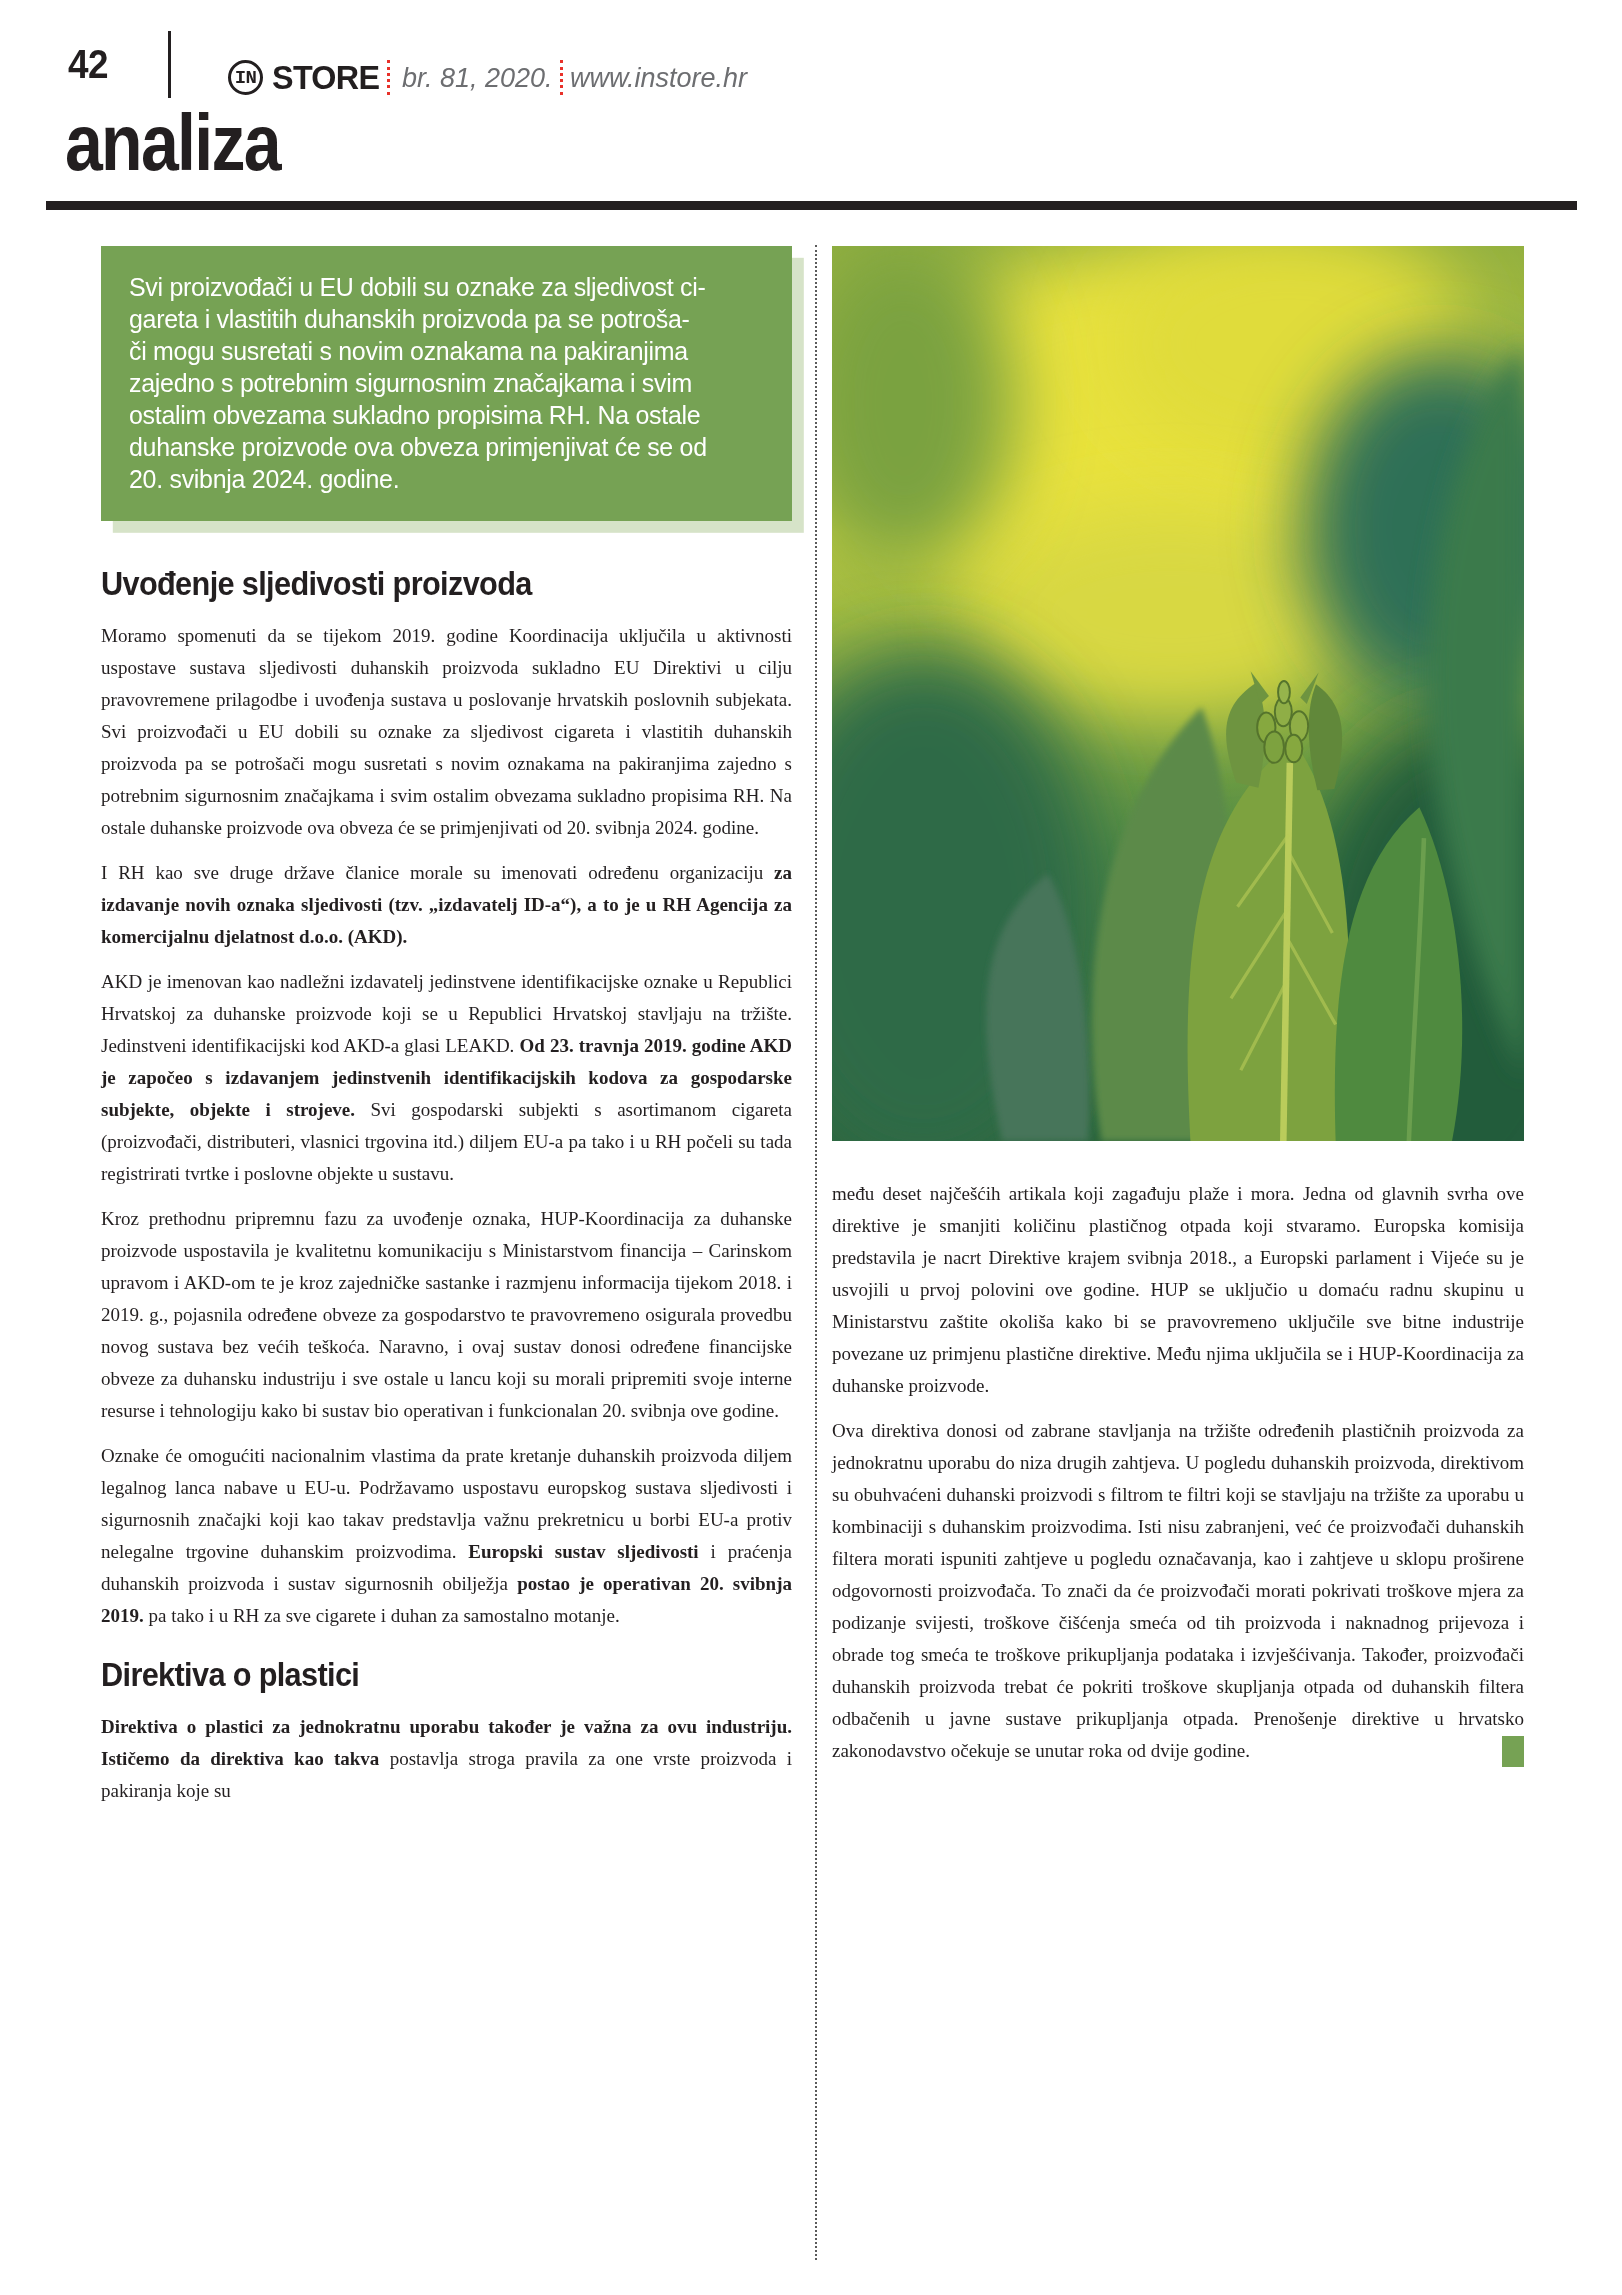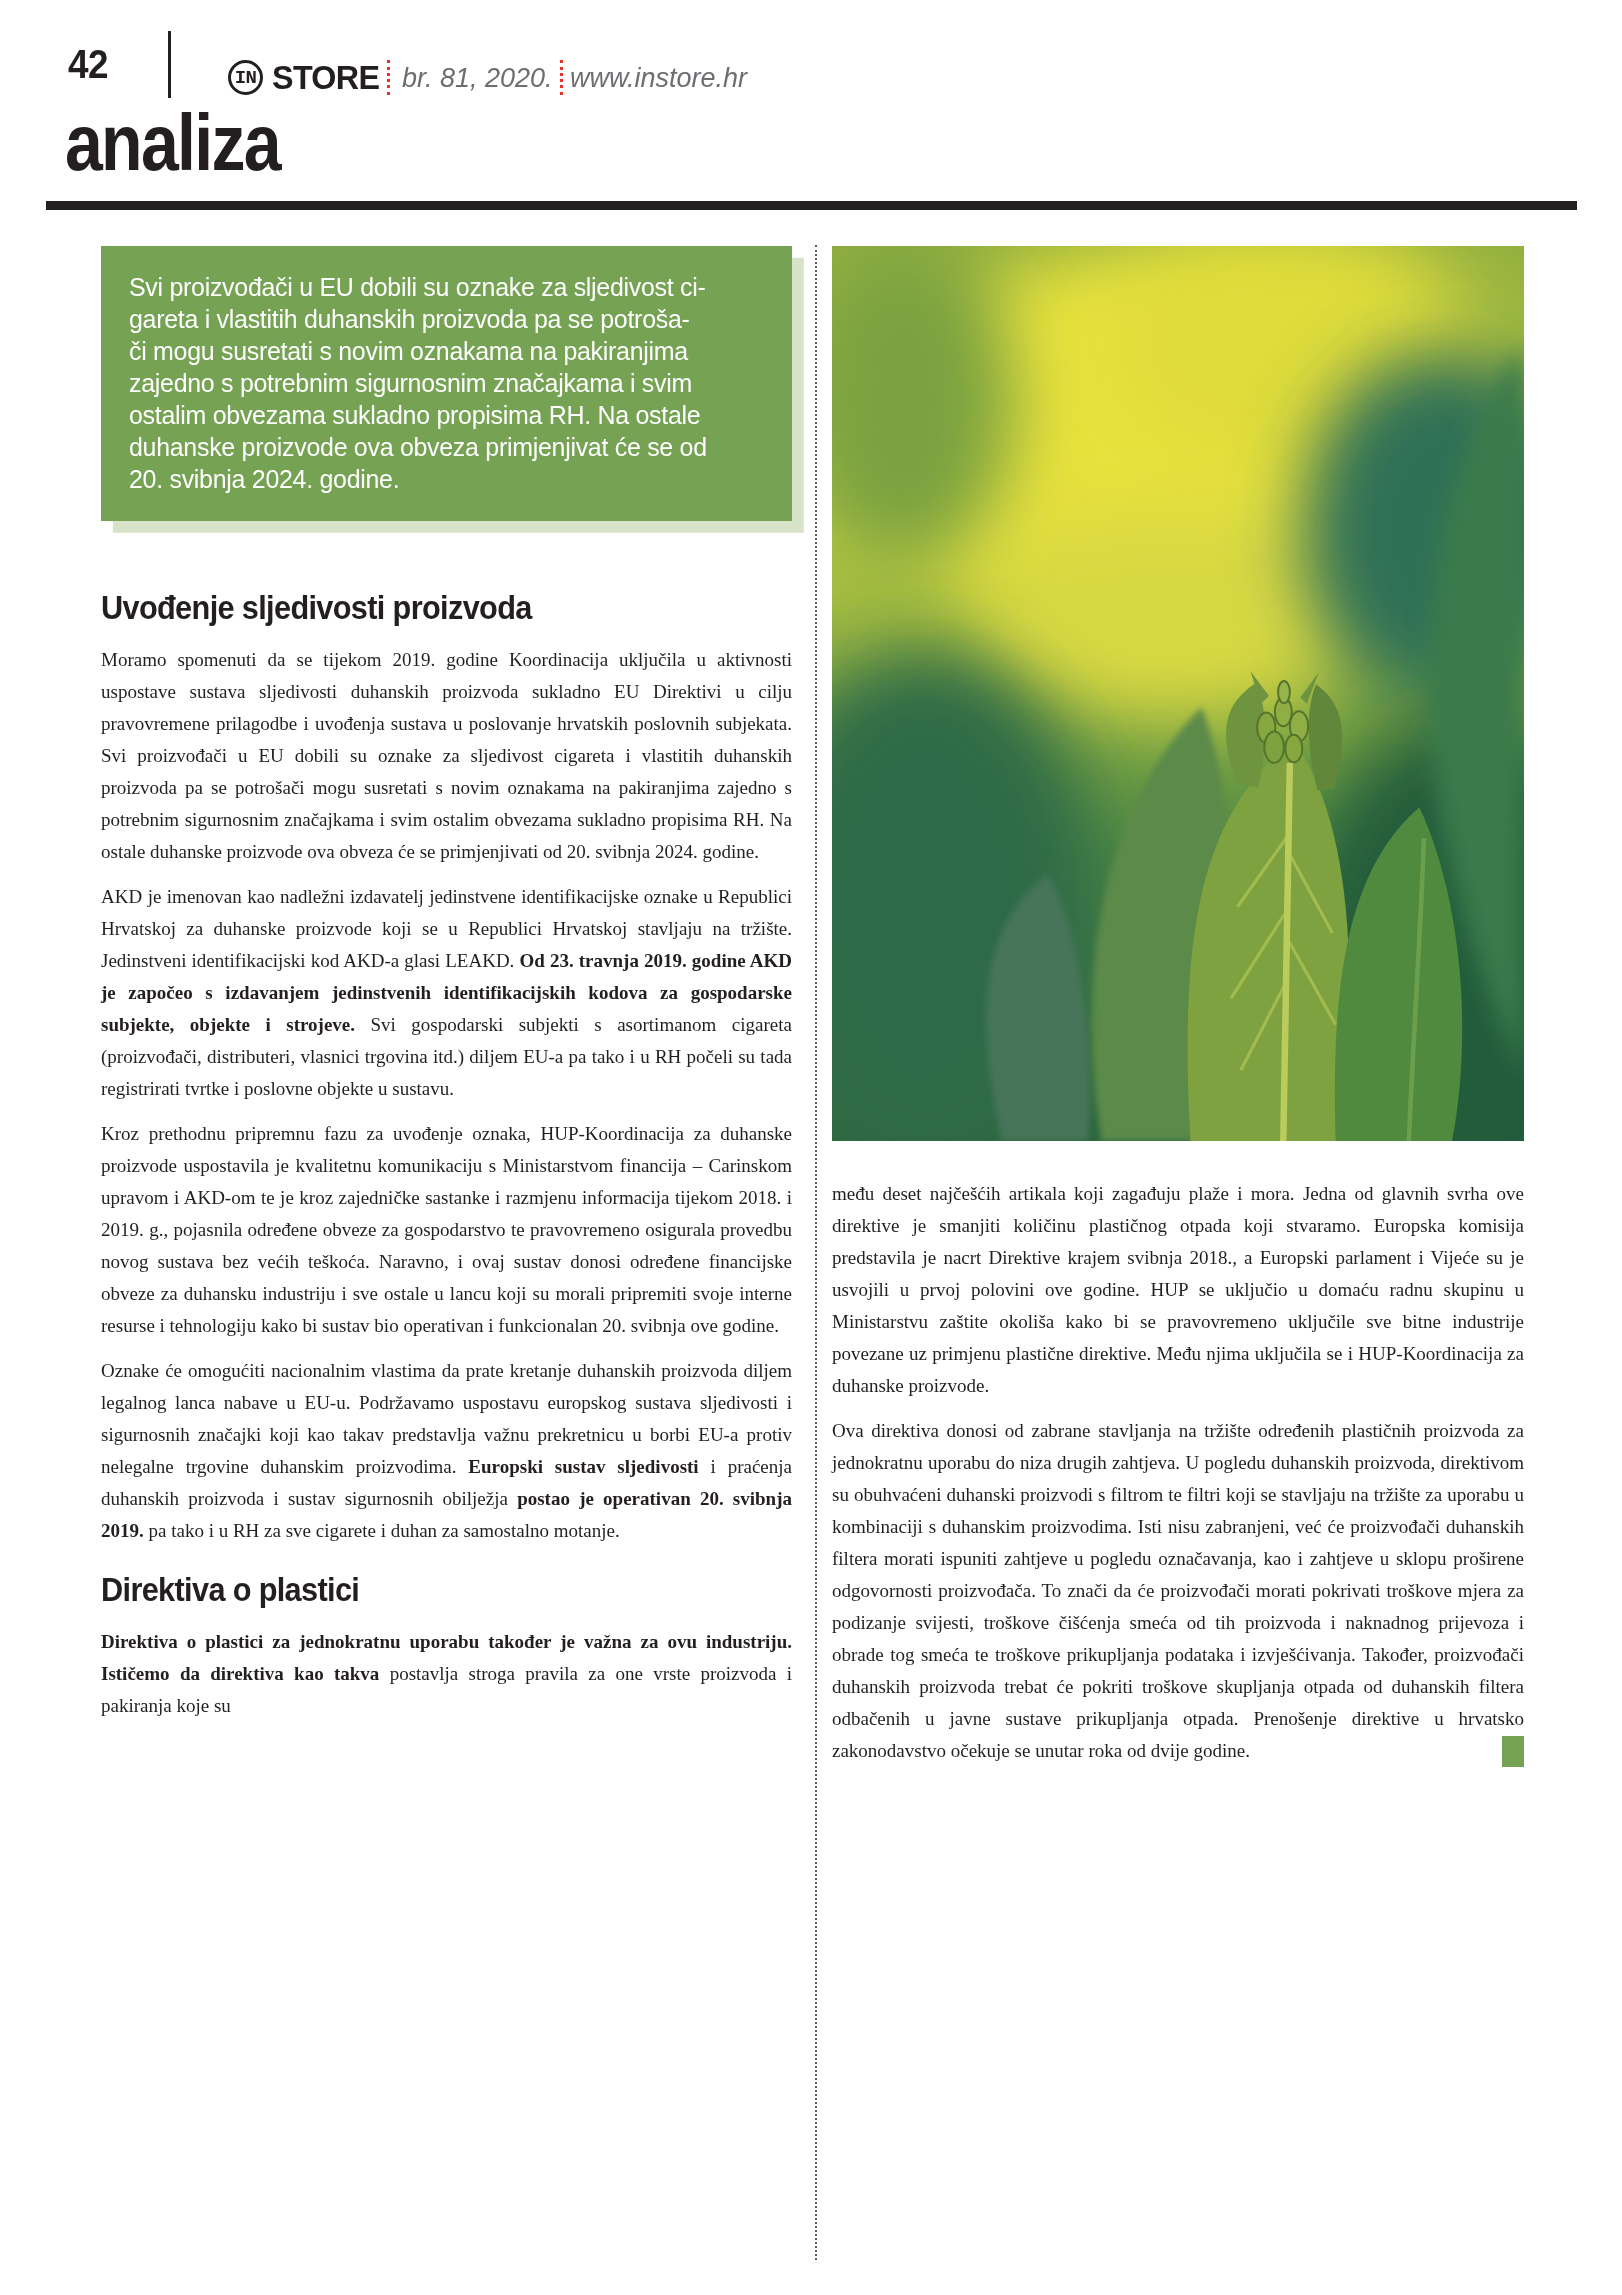--- a/index.html
+++ b/index.html
@@ -46,21 +46,21 @@
   .title-rule{position:absolute;left:46px;top:201px;width:1531px;height:8.5px;background:var(--ink);}
   
   .col-divider{position:absolute;left:815px;top:245px;height:2015px;width:0;border-left:2.6px dotted #5a5a5a;}
   .col{position:absolute;top:246px;}
   .col-left{left:101px;width:691px;}
   .col-right{left:832px;width:692px;}
   
   .callout{
     background:var(--accent);color:#ffffff;
     box-shadow:11.8px 11.8px 0 var(--accent-shadow);
-    padding:25px 27.5px 26px 27.5px;margin-bottom:68px;
+    padding:25px 27.5px 26px 27.5px;margin-bottom:44px;
   }
   .callout-inner{
     font-family:"Liberation Sans", sans-serif;font-weight:400;font-size:26px;line-height:32px;
     transform:scaleX(.96);transform-origin:left top;letter-spacing:-0.3px;
   }
   
   .body-par{
     font-size:19px;line-height:32px;text-align:justify;margin:0 0 13px 0;color:var(--ink);
   }
   .body-par b{font-weight:700;}
@@ -100,20 +100,21 @@
 
 <div class="col col-left">
 
   <div class="callout">
     <div class="callout-inner">Svi proizvođači u EU dobili su oznake za sljedivost ci-<br>gareta i vlastitih duhanskih proizvoda pa se potroša-<br>či mogu susretati s novim oznakama na pakiranjima<br>zajedno s potrebnim sigurnosnim značajkama i svim<br>ostalim obvezama sukladno propisima RH. Na ostale<br>duhanske proizvode ova obveza primjenjivat će se od<br>20. svibnja 2024. godine.</div>
   </div>
 
   <h2 class="sub first">Uvođenje sljedivosti proizvoda</h2>
 
   <p class="body-par"><span>Moramo spomenuti da se tijekom 2019. godine Koordinacija uključila u aktivnosti uspostave sustava sljedivosti duhanskih proizvoda sukladno EU Direktivi u cilju pravovremene prilagodbe i uvođenja sustava u poslovanje hrvatskih poslovnih subjekata. Svi proizvođači u EU dobili su oznake za sljedivost cigareta i vlastitih duhanskih proizvoda pa se potrošači mogu susretati s novim oznakama na pakiranjima zajedno s potrebnim sigurnosnim značajkama i svim ostalim obvezama sukladno propisima RH. Na ostale duhanske proizvode ova obveza će se primjenjivati od 20. svibnja 2024. godine.</span></p>
+  <p class="body-par"><span>I RH kao sve druge države članice morale su imenovati određenu organizaciju </span><b>za izdavanje novih oznaka sljedivosti (tzv. „izdavatelj ID-a“), a to je u RH Agencija za komercijalnu djelatnost d.o.o. (AKD).</b></p>
   <p class="body-par"><span>AKD je imenovan kao nadležni izdavatelj jedinstvene identifikacijske oznake u Republici Hrvatskoj za duhanske proizvode koji se u Republici Hrvatskoj stavljaju na tržište. Jedinstveni identifikacijski kod AKD-a glasi LEAKD. </span><b>Od 23. travnja 2019. godine AKD je započeo s izdavanjem jedinstvenih identifikacijskih kodova za gospodarske subjekte, objekte i strojeve.</b><span> Svi gospodarski subjekti s asortimanom cigareta (proizvođači, distributeri, vlasnici trgovina itd.) diljem EU-a pa tako i u RH počeli su tada registrirati tvrtke i poslovne objekte u sustavu.</span></p>
   <p class="body-par"><span>Kroz prethodnu pripremnu fazu za uvođenje oznaka, HUP-Koordinacija za duhanske proizvode uspostavila je kvalitetnu komunikaciju s Ministarstvom financija – Carinskom upravom i AKD-om te je kroz zajedničke sastanke i razmjenu informacija tijekom 2018. i 2019. g., pojasnila određene obveze za gospodarstvo te pravovremeno osigurala provedbu novog sustava bez većih teškoća. Naravno, i ovaj sustav donosi određene financijske obveze za duhansku industriju i sve ostale u lancu koji su morali pripremiti svoje interne resurse i tehnologiju kako bi sustav bio operativan i funkcionalan 20. svibnja ove godine.</span></p>
   <p class="body-par"><span>Oznake će omogućiti nacionalnim vlastima da prate kretanje duhanskih proizvoda diljem legalnog lanca nabave u EU-u. Podržavamo uspostavu europskog sustava sljedivosti i sigurnosnih značajki koji kao takav predstavlja važnu prekretnicu u borbi EU-a protiv nelegalne trgovine duhanskim proizvodima. </span><b>Europski sustav sljedivosti</b><span> i praćenja duhanskih proizvoda i sustav sigurnosnih obilježja </span><b>postao je operativan 20. svibnja 2019.</b><span> pa tako i u RH za sve cigarete i duhan za samostalno motanje.</span></p>
 
   <h2 class="sub">Direktiva o plastici</h2>
 
   <p class="body-par"><b>Direktiva o plastici za jednokratnu uporabu također je važna za ovu industriju.  Ističemo da direktiva kao takva</b><span> postavlja stroga pravila za one vrste proizvoda i pakiranja koje su</span></p>
 </div>
 
 <div class="col col-right">

